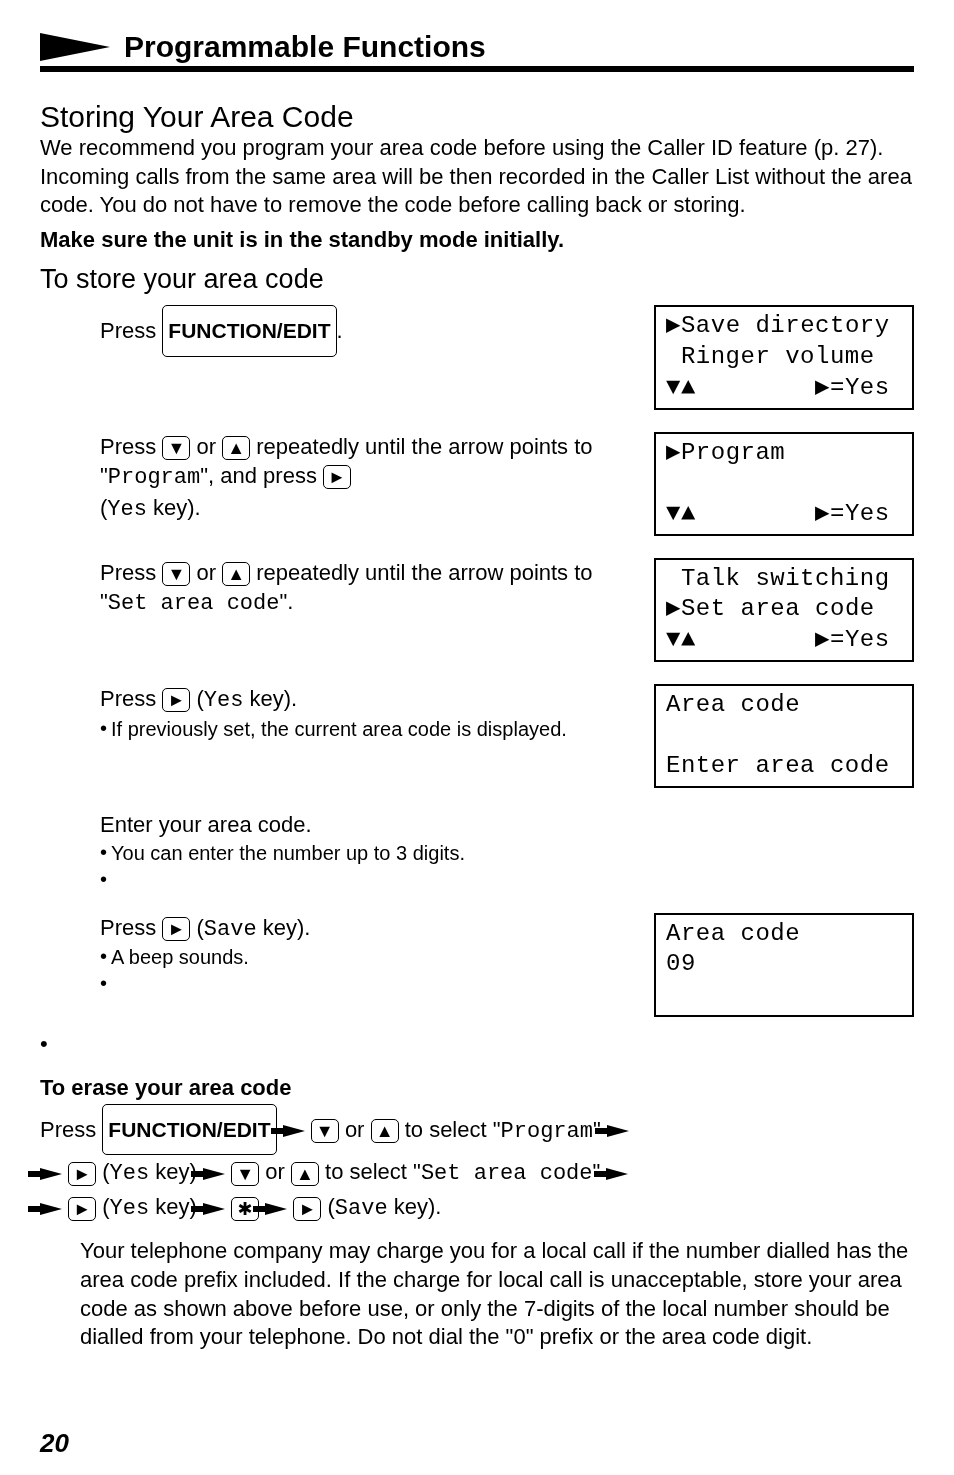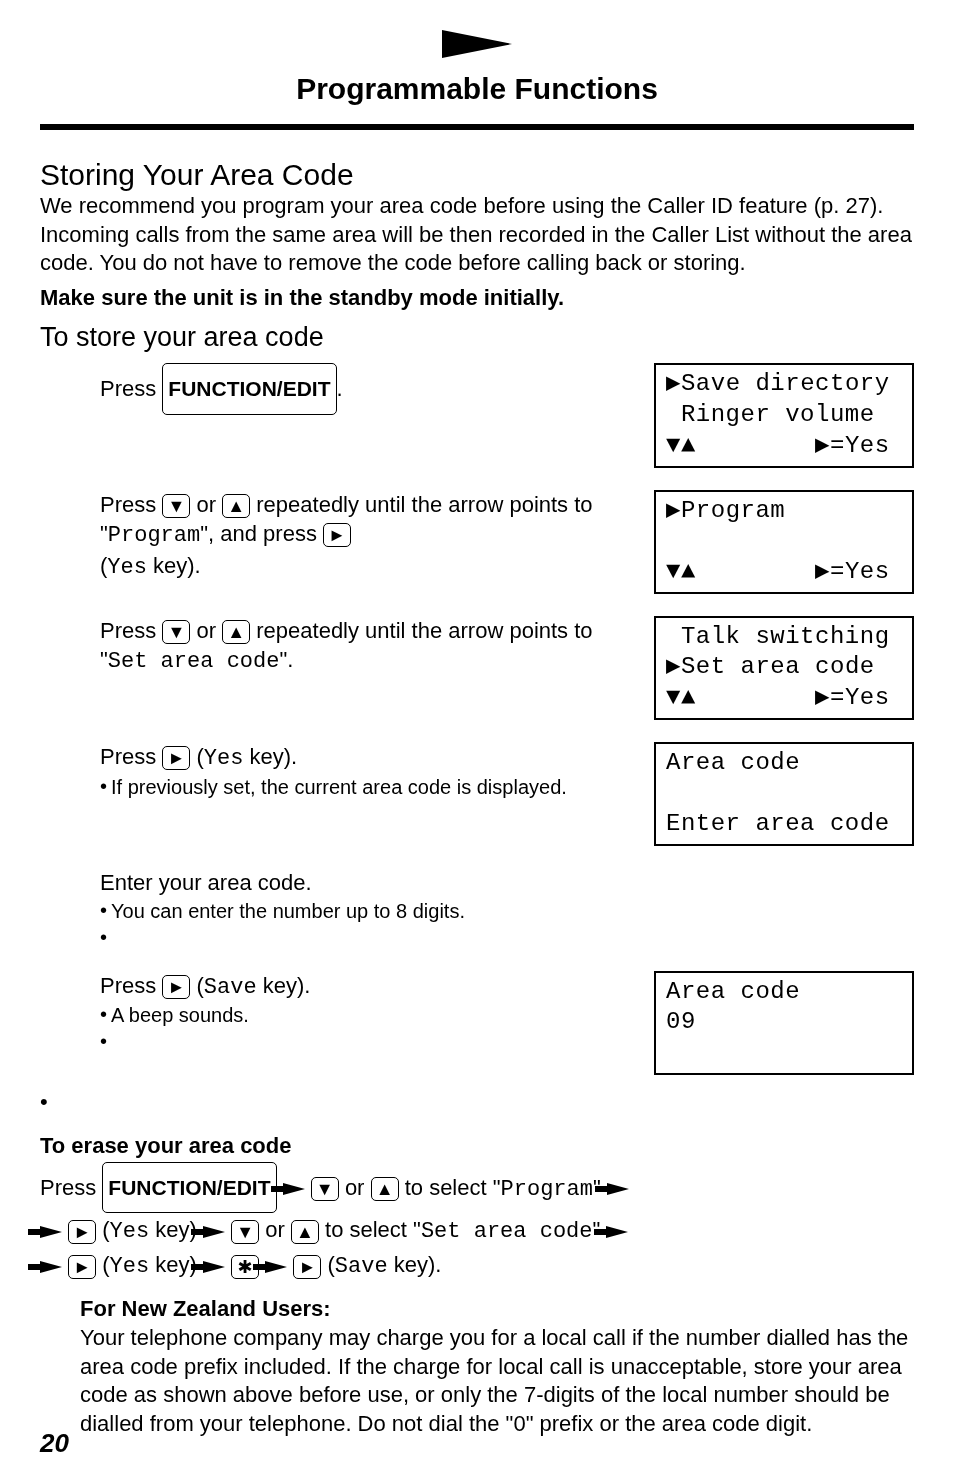--- a/index.html
+++ b/index.html
@@ -9,22 +9,21 @@
     height: 1475px;
     background: white;
     color: black;
     padding: 30px 40px 20px 40px;
     position: relative;
   }
   .header-row {
     display: flex;
     align-items: center;
     gap: 14px;
-    margin-bottom: 18px;
-    flex-direction: column;
+    margin-bottom: 2px;
   }
   .arrow-big {
     width: 0;
     height: 0;
     border-top: 14px solid transparent;
     border-bottom: 14px solid transparent;
     border-left: 70px solid black;
   }
   .section-title {
     font-size: 30px;
@@ -156,21 +155,21 @@
     <div class="lcd">Area code
 
 Enter area code</div>
   </div>
 
   <div class="step">
     <div class="step-left">
       <span>Enter your area code.</span>
       <div class="bullet-item sub">
           <span class="bullet-dot">•</span>
-          <span>You can enter the number up to 8 digits.</span>
+          <span>You can enter the number up to 3 digits.</span>
         </div>
       <div class="bullet-item sub">
           <span class="bullet-dot">•</span>
         </div>
     </div>
   </div>
 
   <div class="step">
     <div class="step-left">
       <span>Press </span><span class="key-sm">►</span><span> (</span><span class="mono">Save</span><span> key).</span>
@@ -208,17 +207,16 @@
   <div>
     <span class="thick-arrow"></span>
     <span class="key-sm">►</span><span> (</span><span class="mono">Yes</span><span> key) </span><span class="thick-arrow"></span>
     <span class="key-sm">✱</span>
     <span class="thick-arrow"></span>
     <span class="key-sm">►</span><span> (</span><span class="mono">Save</span><span> key).</span>
   </div>
 </div>
 
 <div class="footer-block indent-block">
-  <div class="bold">For New Zealand Users:</div>
   <div>Your telephone company may charge you for a local call if the number dialled has the area code prefix included. If the charge for local call is unacceptable, store your area code as shown above before use, or only the 7-digits of the local number should be dialled from your telephone. Do not dial the "0" prefix or the area code digit.</div>
 </div>
 
 <div class="pagenum">20</div>
 
 </body></html>

